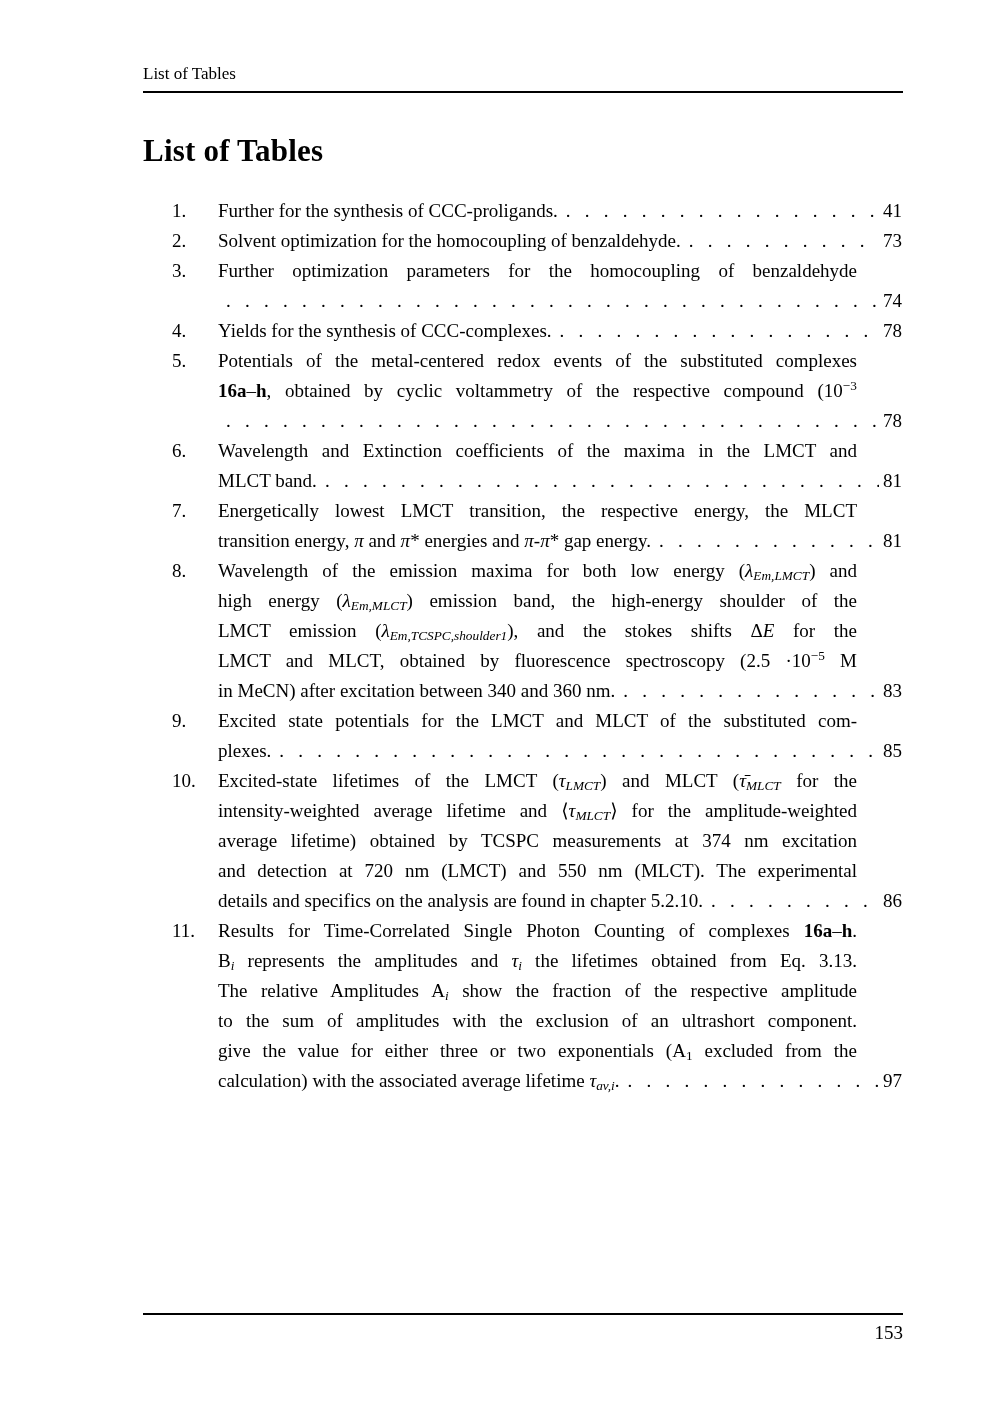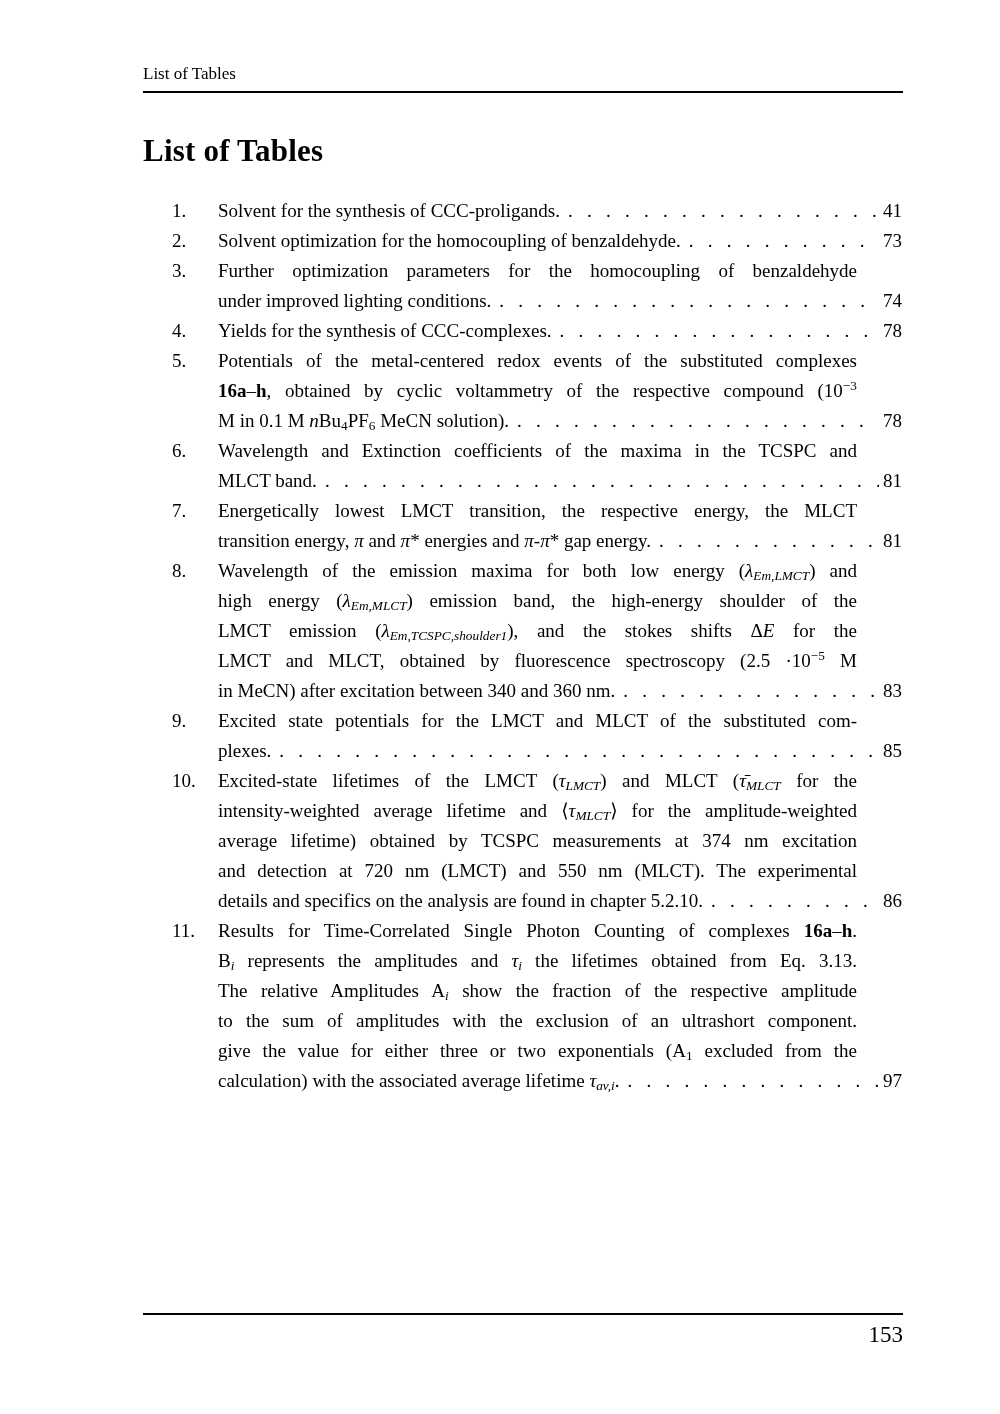--- a/index.html
+++ b/index.html
@@ -25,60 +25,59 @@
   .line { text-align: justify; text-align-last: justify; margin-right: 46px; }
   .lastline { display: flex; align-items: baseline; }
   .linetext { white-space: normal; }
   .dots { flex: 1 1 0; min-width: 10px; overflow: hidden; white-space: nowrap; word-spacing: 0.5em; margin-left: 8px; margin-right: 4px; }
   .pagenum { flex: 0 0 auto; min-width: 20px; text-align: left; }
   sub, sup { font-size: 70%; line-height: 0; }
   sub { vertical-align: -0.25em; }
   sup { vertical-align: 0.55em; }
   .footer { position: absolute; left: 143px; right: 97px; top: 1313px; }
   .footer-rule { border-top: 2px solid #000; }
-  .page-number { text-align: right; font-size: 23px; margin-top: 7px; }
+  .page-number { text-align: right; font-size: 19px; margin-top: 7px; }
 </style>
 </head>
 <body>
 
 <div class="page">
   <div class="content">
 
     <div class="running-head">List of Tables</div>
     <div class="header-rule"></div>
 
     <h1 class="page-title">List of Tables</h1>
 
     <div class="toc" id="toc">
         <div class="entry">
           <div class="num">1.</div>
           <div class="body">
             <div class="lastline">
-              <span class="linetext">Solvent for the synthesis of CCC-proligands.</span>
+              <span class="linetext">Further for the synthesis of CCC-proligands.</span>
               <span class="dots">. . . . . . . . . . . . . . . . . . . . . . . . . . . . . . . . . . . . . . . . . . . . . . . . . . . . . . . . . . . . . . . . . . . . . . . . . . . . . . . . . . . . . . . . . . . . . . . . . . . . </span>
               <span class="pagenum">41</span>
             </div>
           </div>
         </div>
         <div class="entry">
           <div class="num">2.</div>
           <div class="body">
             <div class="lastline">
               <span class="linetext">Solvent optimization for the homocoupling of benzaldehyde.</span>
               <span class="dots">. . . . . . . . . . . . . . . . . . . . . . . . . . . . . . . . . . . . . . . . . . . . . . . . . . . . . . . . . . . . . . . . . . . . . . . . . . . . . . . . . . . . . . . . . . . . . . . . . . . . </span>
               <span class="pagenum">73</span>
             </div>
           </div>
         </div>
         <div class="entry">
           <div class="num">3.</div>
           <div class="body">
             <div class="line">Further optimization parameters for the homocoupling of benzaldehyde</div>
             <div class="lastline">
-              <span class="linetext">under improved lighting conditions.</span>
               <span class="dots">. . . . . . . . . . . . . . . . . . . . . . . . . . . . . . . . . . . . . . . . . . . . . . . . . . . . . . . . . . . . . . . . . . . . . . . . . . . . . . . . . . . . . . . . . . . . . . . . . . . . </span>
               <span class="pagenum">74</span>
             </div>
           </div>
         </div>
         <div class="entry">
           <div class="num">4.</div>
           <div class="body">
             <div class="lastline">
               <span class="linetext">Yields for the synthesis of CCC-complexes.</span>
@@ -86,30 +85,29 @@
               <span class="pagenum">78</span>
             </div>
           </div>
         </div>
         <div class="entry">
           <div class="num">5.</div>
           <div class="body">
             <div class="line">Potentials of the metal-centered redox events of the substituted complexes</div>
             <div class="line"><b>16a</b>–<b>h</b>, obtained by cyclic voltammetry of the respective compound (10<sup>−3</sup></div>
             <div class="lastline">
-              <span class="linetext">M in 0.1 M <i>n</i>Bu<sub>4</sub>PF<sub>6</sub> MeCN solution).</span>
               <span class="dots">. . . . . . . . . . . . . . . . . . . . . . . . . . . . . . . . . . . . . . . . . . . . . . . . . . . . . . . . . . . . . . . . . . . . . . . . . . . . . . . . . . . . . . . . . . . . . . . . . . . . </span>
               <span class="pagenum">78</span>
             </div>
           </div>
         </div>
         <div class="entry">
           <div class="num">6.</div>
           <div class="body">
-            <div class="line">Wavelength and Extinction coefficients of the maxima in the TCSPC and</div>
+            <div class="line">Wavelength and Extinction coefficients of the maxima in the LMCT and</div>
             <div class="lastline">
               <span class="linetext">MLCT band.</span>
               <span class="dots">. . . . . . . . . . . . . . . . . . . . . . . . . . . . . . . . . . . . . . . . . . . . . . . . . . . . . . . . . . . . . . . . . . . . . . . . . . . . . . . . . . . . . . . . . . . . . . . . . . . . </span>
               <span class="pagenum">81</span>
             </div>
           </div>
         </div>
         <div class="entry">
           <div class="num">7.</div>
           <div class="body">

